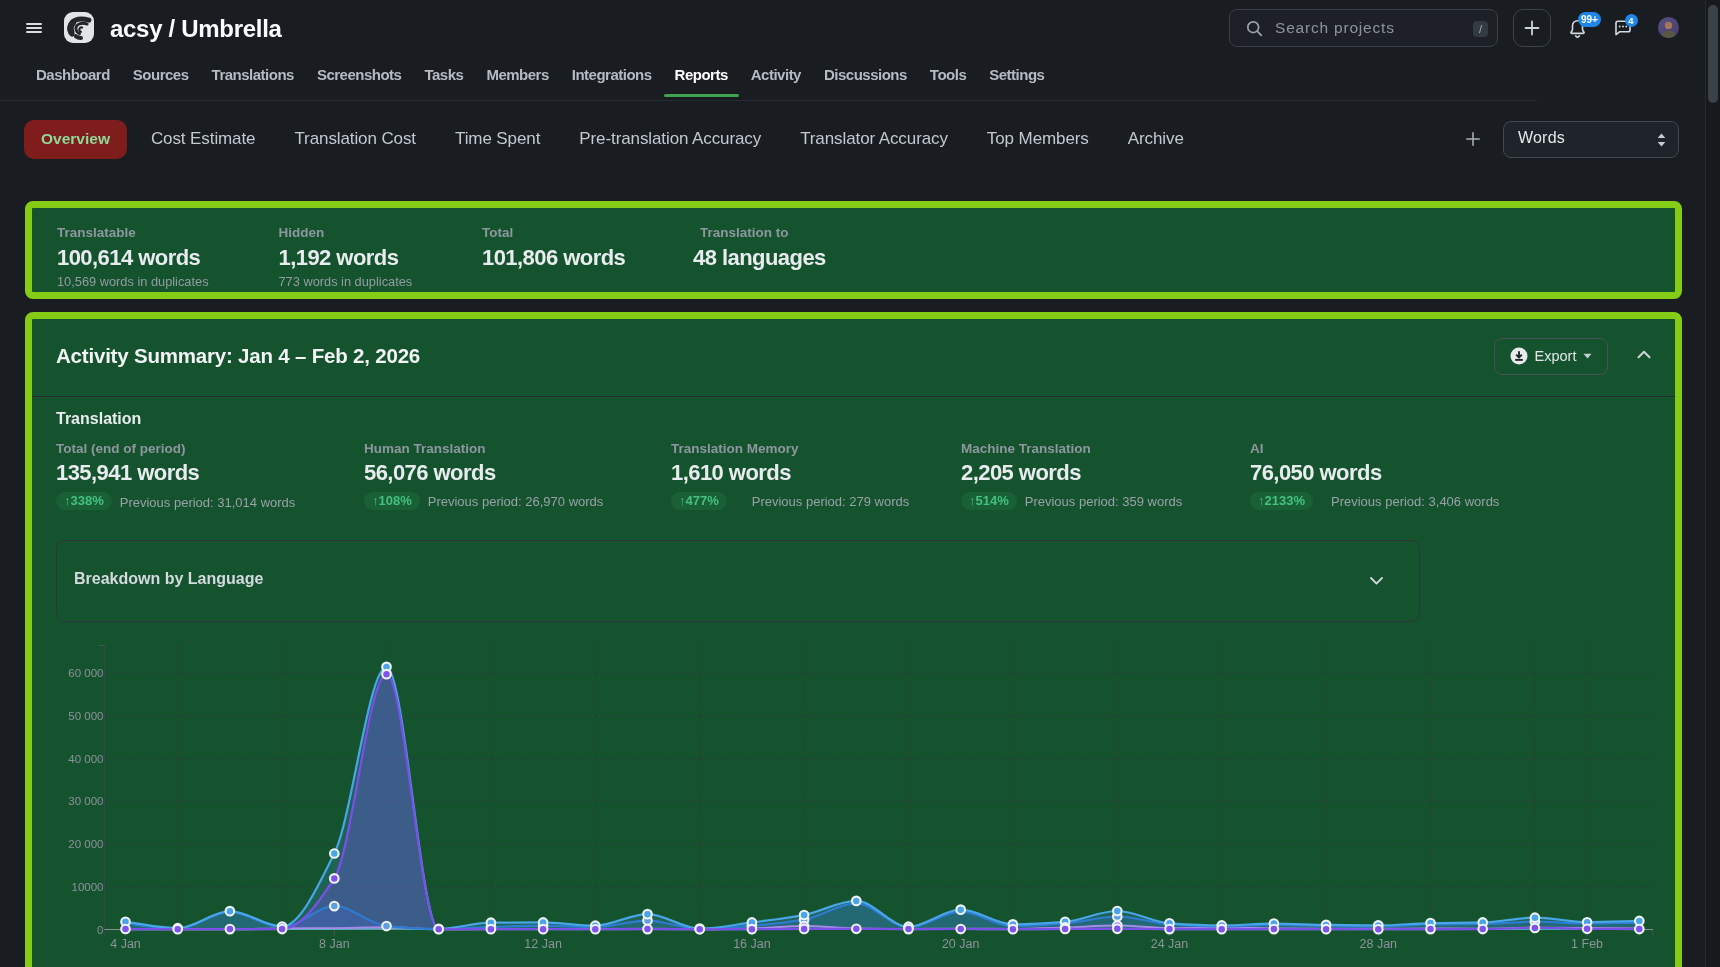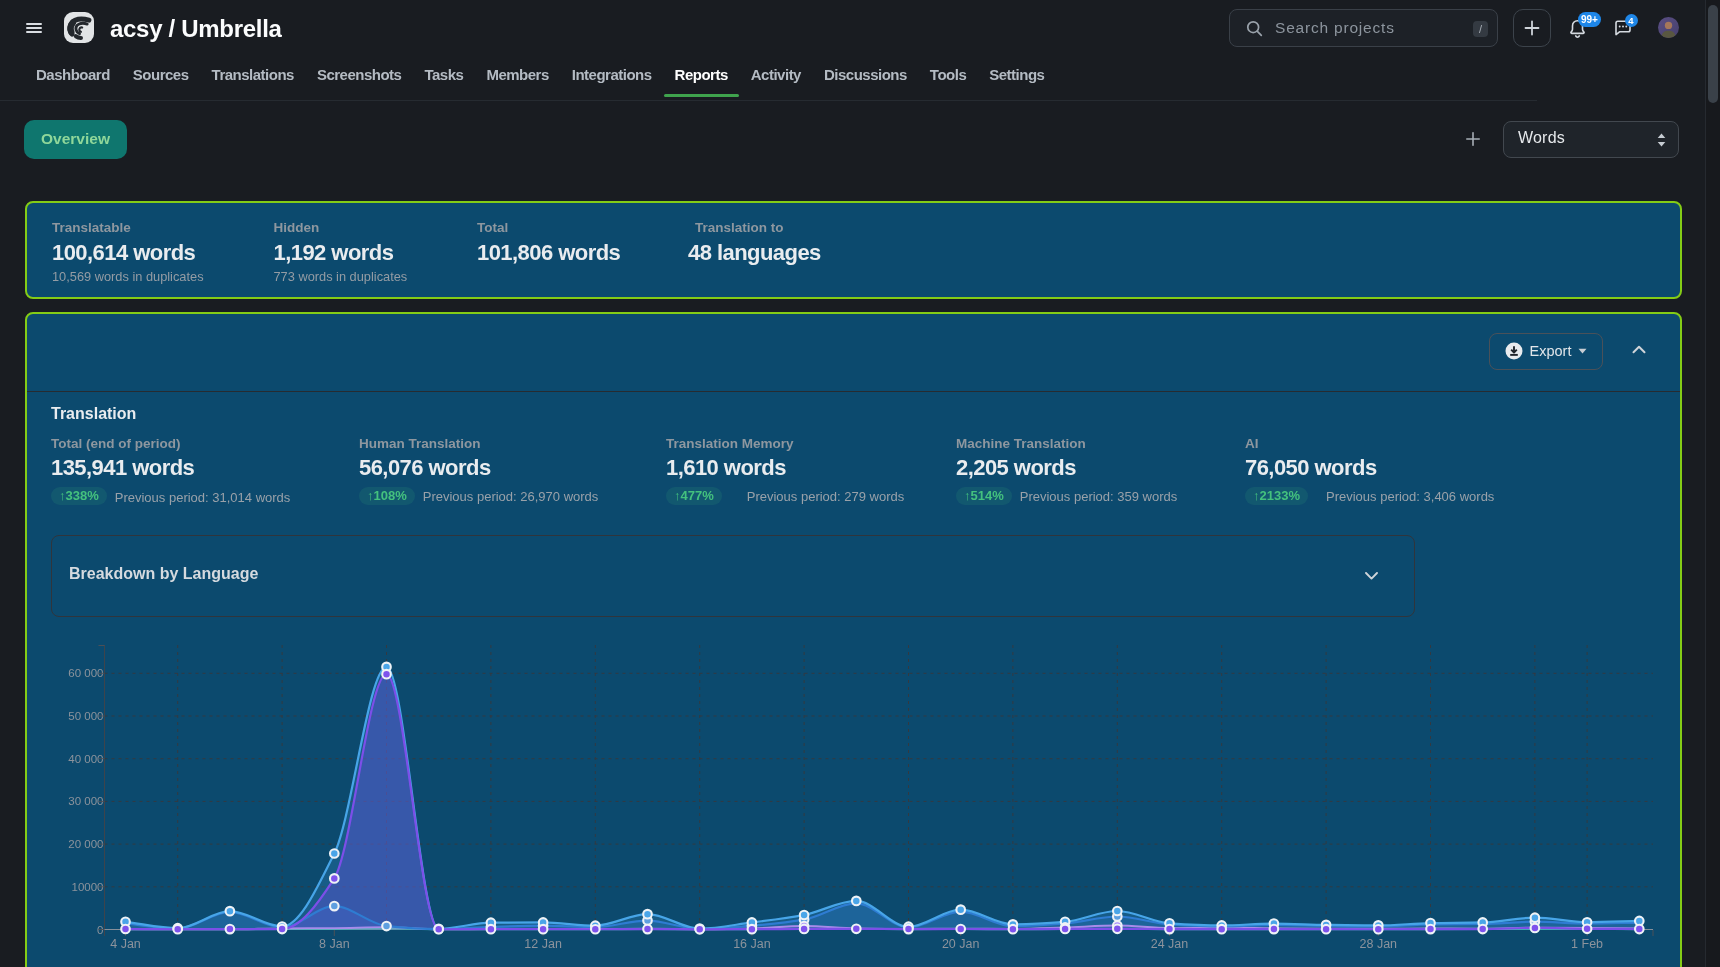--- a/index.html
+++ b/index.html
@@ -1,17 +1,17 @@
 <!DOCTYPE html>
 <html><head><meta charset="utf-8"><style>
 *{margin:0;padding:0;box-sizing:border-box}
 html,body{width:1720px;height:967px;overflow:hidden}
 body{background:#191c21;font-family:"Liberation Sans",sans-serif;position:relative;color:#e9ecef}
 .abs{position:absolute}
-.card{position:absolute;left:24.5px;width:1657px;background:#0c4a6e;border:2px solid #84cc16;border-radius:8px}
+.card{position:absolute;left:24.5px;width:1657px;background:#14532d;border:7px solid #84cc16;border-radius:8px}
 .lbl{font-size:13.5px;font-weight:700;color:#8e979f}
 .val{font-size:22px;font-weight:700;color:#e9ecef;letter-spacing:-0.55px}
 .sub{font-size:12.8px;color:#949ca4}
 .yl{font-size:11.5px;fill:#8c939c;font-family:"Liberation Sans",sans-serif}
 .xl{font-size:12.5px;fill:#8c939c;font-family:"Liberation Sans",sans-serif}
 .badge{display:inline-block;height:18px;line-height:18px;border-radius:9px;background:rgba(62,189,125,0.13);color:#44c17e;font-size:13px;font-weight:700;padding:0 8px}
 .prev{font-size:13px;color:#99a1a9}
 .chart{position:absolute;left:0;top:630px}
 </style></head><body>
 
@@ -87,21 +87,30 @@
       <div class="tab">Integrations</div>
       <div class="tab" style="color:#fff;position:relative">Reports<div style="position:absolute;left:-11px;right:-11px;bottom:-13.5px;height:3px;background:#3fa34d;border-radius:2px"></div></div>
       <div class="tab">Activity</div>
       <div class="tab">Discussions</div>
       <div class="tab">Tools</div>
       <div class="tab">Settings</div>
   </div>
 </div>
 
 <div class="abs" style="left:24px;top:120px;height:38.5px;display:flex;align-items:center">
-  <div style="height:38.5px;line-height:38.5px;padding:0 17px;background:#0f766e;border-radius:10px;color:#8fd79a;font-size:15.5px;font-weight:700">Overview</div>
+  <div style="height:38.5px;line-height:38.5px;padding:0 17px;background:#7f1d1d;border-radius:10px;color:#8fd79a;font-size:15.5px;font-weight:700">Overview</div>
+  <div style="display:flex;gap:39px;margin-left:24px;font-size:17px;color:#c3c9d0;letter-spacing:-0.1px">
+      <div>Cost Estimate</div>
+      <div>Translation Cost</div>
+      <div>Time Spent</div>
+      <div>Pre-translation Accuracy</div>
+      <div>Translator Accuracy</div>
+      <div>Top Members</div>
+      <div>Archive</div>
+    </div>
 </div>
 <svg class="abs" style="left:1465.5px;top:132px" width="14" height="14" viewBox="0 0 14 14" stroke="#a7aeb6" stroke-width="1.6" stroke-linecap="round">
     <line x1="7" y1="0.8" x2="7" y2="13.2"></line>
     <line x1="0.8" y1="7" x2="13.2" y2="7"></line>
   </svg>
 <div class="abs" style="left:1503px;top:120.5px;width:175.5px;height:37px;background:#1f242a;border:1px solid #42484f;border-radius:8px">
   <div class="abs" style="left:14px;top:7.5px;font-size:16px;letter-spacing:0.2px;color:#e6e9ec">Words</div>
   <svg class="abs" style="right:12px;top:11px" width="9" height="14" viewBox="0 0 9 14" fill="#c6ccd2">
       <path d="M4.5 0.5 L8.3 5 L0.7 5 Z"></path>
       <path d="M4.5 13.5 L8.3 9 L0.7 9 Z"></path>
@@ -121,20 +130,21 @@
     <div class="abs" style="left:450.5px;top:0">
       <div class="lbl abs" style="left:0;top:17px;white-space:nowrap">Total</div>
       <div class="val abs" style="left:0;top:37px;white-space:nowrap">101,806 words</div>
     </div>
     <div class="abs" style="left:661.5px;top:0">
       <div class="lbl abs" style="left:7px;top:17px;white-space:nowrap">Translation to</div>
       <div class="val abs" style="left:0;top:37px;white-space:nowrap">48 languages</div>
     </div>
   </div>
 <div class="card" style="top:312px;height:700px">
+  <div class="abs" style="left:24.5px;top:24.5px;font-size:20.5px;font-weight:700;color:#f2f4f6;letter-spacing:-0.2px">Activity Summary: Jan 4 – Feb 2, 2026</div>
   <div class="abs" style="left:1462.5px;top:18.5px;width:114px;height:37px;border:1px solid #4a5159;border-radius:8px;display:flex;align-items:center;justify-content:center;gap:7px">
     <svg width="18" height="18" viewBox="0 0 18 18">
         <circle cx="9" cy="9" r="8.5" fill="#e8ebee"></circle>
         <g stroke="#20252b" stroke-width="1.9" fill="none">
           <line x1="9" y1="4.2" x2="9" y2="9.8"></line>
           <path d="M6.2 7.6 L9 10.6 L11.8 7.6" fill="none" stroke-linejoin="round"></path>
           <line x1="5.2" y1="12.9" x2="12.8" y2="12.9"></line>
         </g>
       </svg>
     <span style="font-size:14.5px;font-weight:400;color:#e2e6ea">Export</span>

